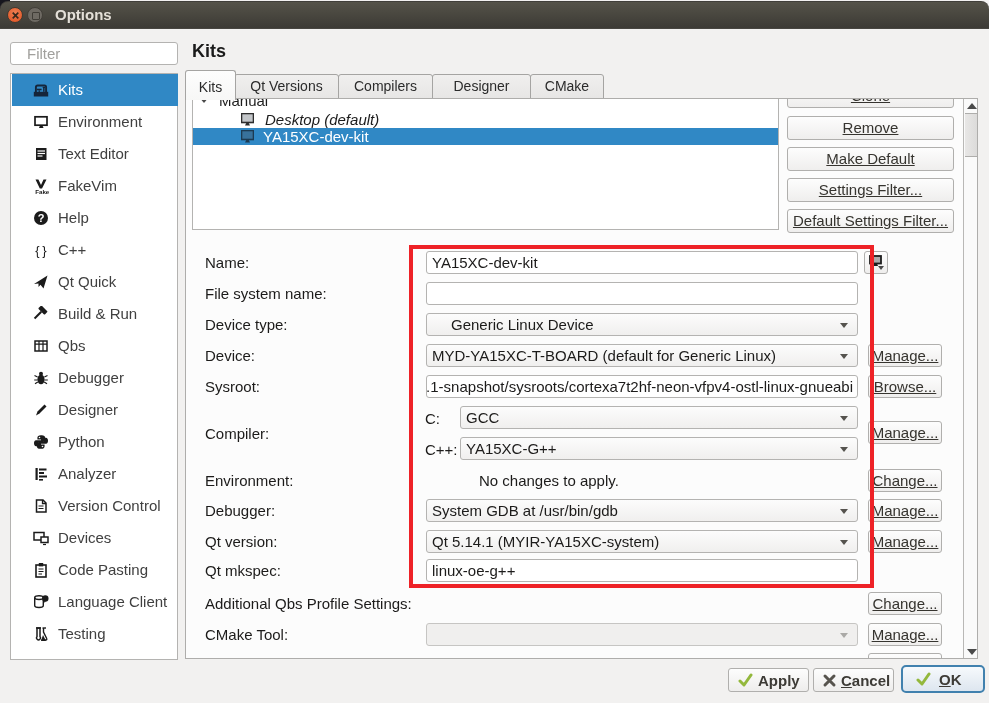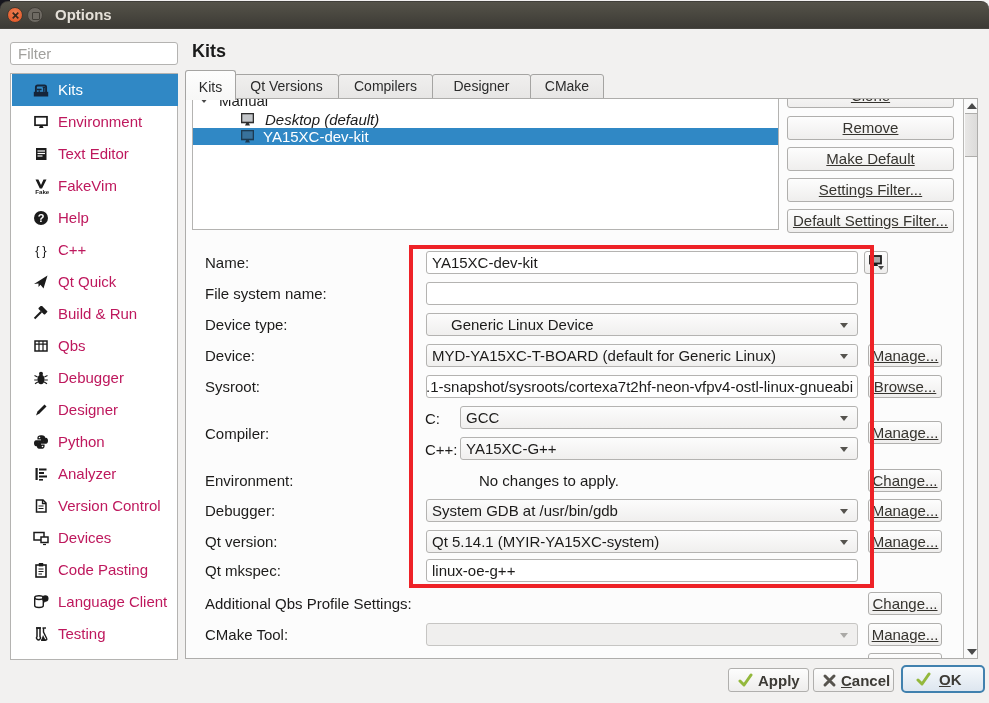--- a/index.html
+++ b/index.html
@@ -8,23 +8,23 @@
 .abs{position:absolute;}
 
 .corner-l{left:0;top:0;width:10px;height:10px;background:#16161d;}
 .corner-r{left:979px;top:0;width:10px;height:10px;background:#f5f4f3;}
 .titlebar{left:0;top:1px;width:989px;height:27px;background:linear-gradient(#555349,#3c3a35);border-radius:8px 8px 0 0;border-top:1px solid #413f3a;box-shadow:0 1px 0 #474540;}
 .wbtn-close{left:7px;top:7px;width:16px;height:16px;border-radius:50%;background:radial-gradient(circle at 50% 35%,#ef8053 0%,#e66536 55%,#dd5122 100%);border:1px solid #413a31;}
 .wbtn-max{left:27px;top:7px;width:16px;height:16px;border-radius:50%;background:#6e6a63;border:1px solid #413e38;}
 .wbtn-max i{position:absolute;left:4px;top:4px;width:8px;height:8px;border:1.6px solid #403d37;border-radius:1px;box-sizing:border-box;}
 .wtitle{left:55px;top:1px;height:27px;line-height:27px;color:#e4e0d8;font-size:15px;font-weight:bold;}
 
-.filter{left:10px;top:42px;width:168px;height:23px;background:#fff;border:1px solid #b4b3b1;border-radius:3px;color:#a1a09d;font-size:15px;line-height:21px;padding-left:7px;}
+.filter{left:10px;top:42px;width:168px;height:23px;background:#fff;border:1px solid #b4b3b1;border-radius:3px;color:#a1a09d;font-size:15px;line-height:21px;padding-left:16px;}
 .sidelist{left:10px;top:73px;width:168px;height:587px;background:#fff;border:1px solid #b4b3b1;}
-.srow{position:absolute;left:1px;width:166px;height:32px;font-size:15px;color:#be185d;}
+.srow{position:absolute;left:1px;width:166px;height:32px;font-size:15px;color:#404040;}
 .srow .lbl{position:absolute;left:46px;top:7px;}
 .srow .ic{position:absolute;left:21px;top:8px;width:16px;height:16px;}
 .srow.sel{background:#3088c5;color:#fff;}
 
 .heading{left:192px;top:41px;font-size:18px;font-weight:bold;color:#1a1a1a;}
 .tab{top:74px;height:25px;background:linear-gradient(#f0efee,#e7e6e5);border:1px solid #a5a4a2;font-size:14px;color:#2b2b2b;text-align:center;line-height:23px;border-radius:3px 3px 0 0;}
 .tab.active{top:70px;height:29px;background:linear-gradient(#fdfdfd,#f7f7f6);border-bottom:none;z-index:5;padding-top:5px;line-height:23px;box-sizing:content-box;height:24px;}
 
 .pane{left:185px;top:98px;width:793px;height:561px;background:#fcfcfc;border:1px solid #aeadab;overflow:hidden;}
 .tree{left:6px;top:-10px;width:587px;height:141px;background:#fff;border:1px solid #b4b3b1;overflow:hidden;}

